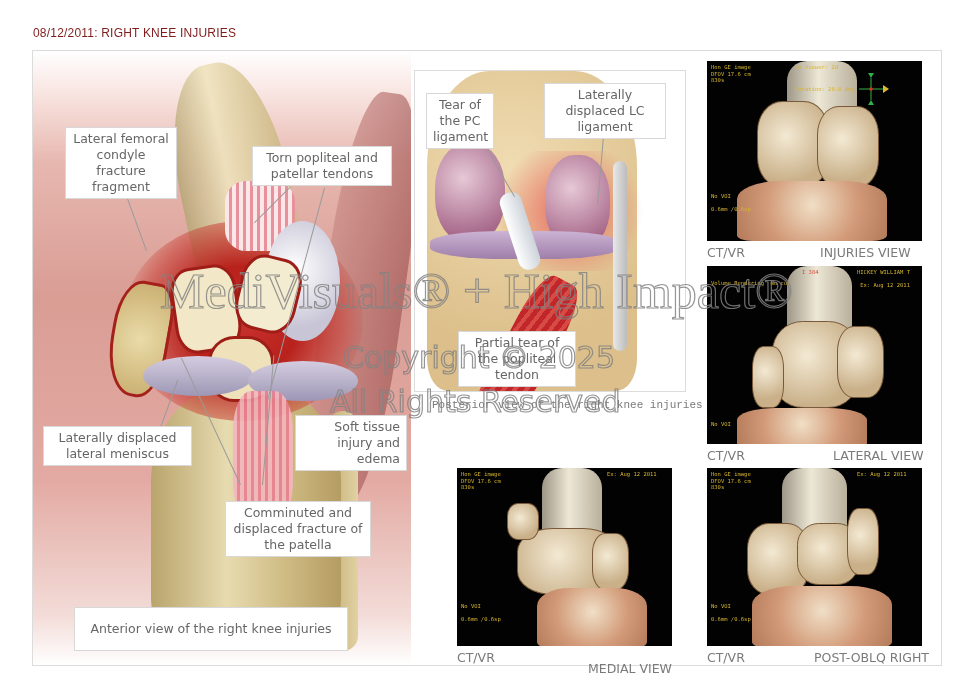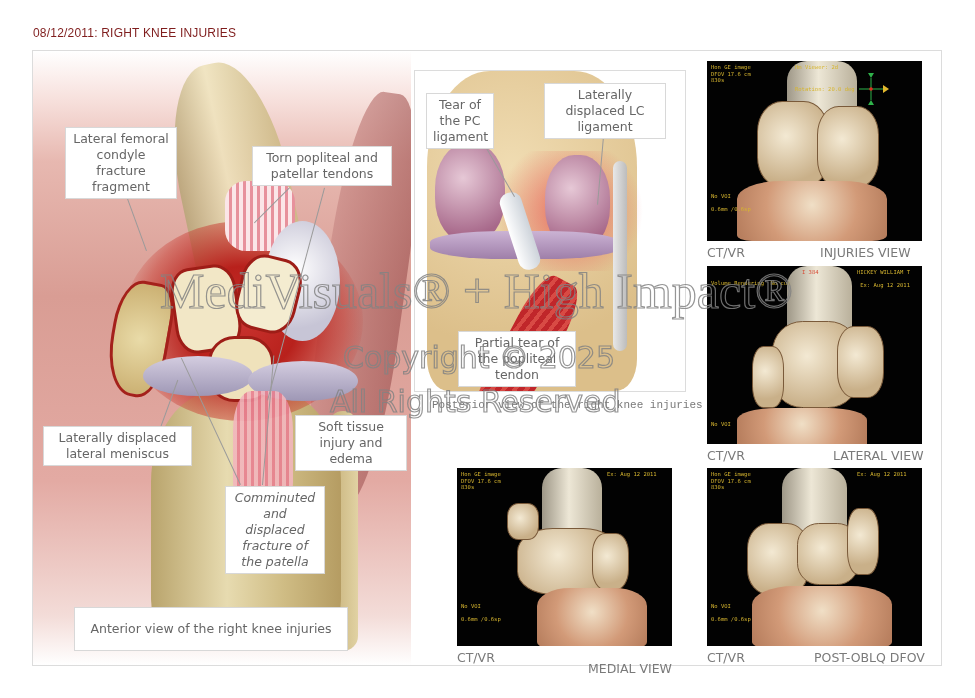--- a/index.html
+++ b/index.html
@@ -78,23 +78,23 @@
 
 <div class="leader" style="left:123px;top:185px;width:70px;transform:rotate(70deg);"></div>
 <div class="leader" style="left:290px;top:188px;width:50px;transform:rotate(135deg);"></div>
 <div class="leader" style="left:325px;top:188px;width:220px;transform:rotate(105deg);"></div>
 <div class="leader" style="left:150px;top:455px;width:80px;transform:rotate(-70deg);"></div>
 <div class="leader" style="left:240px;top:485px;width:140px;transform:rotate(-115deg);"></div>
 <div class="leader" style="left:262px;top:485px;width:130px;transform:rotate(-85deg);"></div>
 
 <div class="label" style="left:65px;top:127px;width:112px;">Lateral femoral condyle fracture fragment</div>
 <div class="label" style="left:252px;top:146px;width:140px;">Torn popliteal and patellar tendons</div>
-<div class="label" style="left:295px;top:415px;width:112px;">Soft tissue injury and edema</div>
+<div class="label" style="left:295px;top:415px;width:112px;text-align:right;">Soft tissue injury and edema</div>
 <div class="label" style="left:43px;top:426px;width:149px;">Laterally displaced lateral meniscus</div>
-<div class="label" style="left:225px;top:486px;width:100px;font-style:italic;">Comminuted and displaced fracture of the patella</div>
+<div class="label" style="left:225px;top:501px;width:146px;">Comminuted and displaced fracture of the patella</div>
 <div class="label" style="left:74px;top:607px;width:274px;height:44px;line-height:36px;">Anterior view of the right knee injuries</div>
 
 <div class="post">
   <div class="bone"></div>
   <div class="glow"></div>
   <div class="cond1"></div>
   <div class="cond2"></div>
   <div class="men"></div>
   <div class="lig"></div>
   <div class="lcl"></div>
@@ -175,17 +175,17 @@
   <div class="tib" style="left:45px;top:118px;width:140px;height:62px;"></div>
   <div class="ovl" style="left:4px;top:3px;">Hon GE image
 DFOV 17.6 cm
 830s</div>
   <div class="ovl" style="left:150px;top:3px;">Ex: Aug 12 2011</div>
   <div class="ovl" style="left:4px;top:135px;">No VOI
 
 0.6mm /0.6sp</div>
 </div>
 <div class="ct-lbl" style="left:707px;top:650px;">CT/VR</div>
-<div class="ct-lbl" style="left:814px;top:650px;">POST-OBLQ DFOV</div>
+<div class="ct-lbl" style="left:814px;top:650px;">POST-OBLQ RIGHT</div>
 
 <div class="wm" style="left:160px;top:262px;font-size:50px;">MediVisuals® + High Impact®</div>
 <div class="wm wm2" style="left:343px;top:340px;font-size:30px;">Copyright © 2025</div>
 <div class="wm wm2" style="left:330px;top:384px;font-size:30px;">All Rights Reserved</div>
 
 </body></html>

